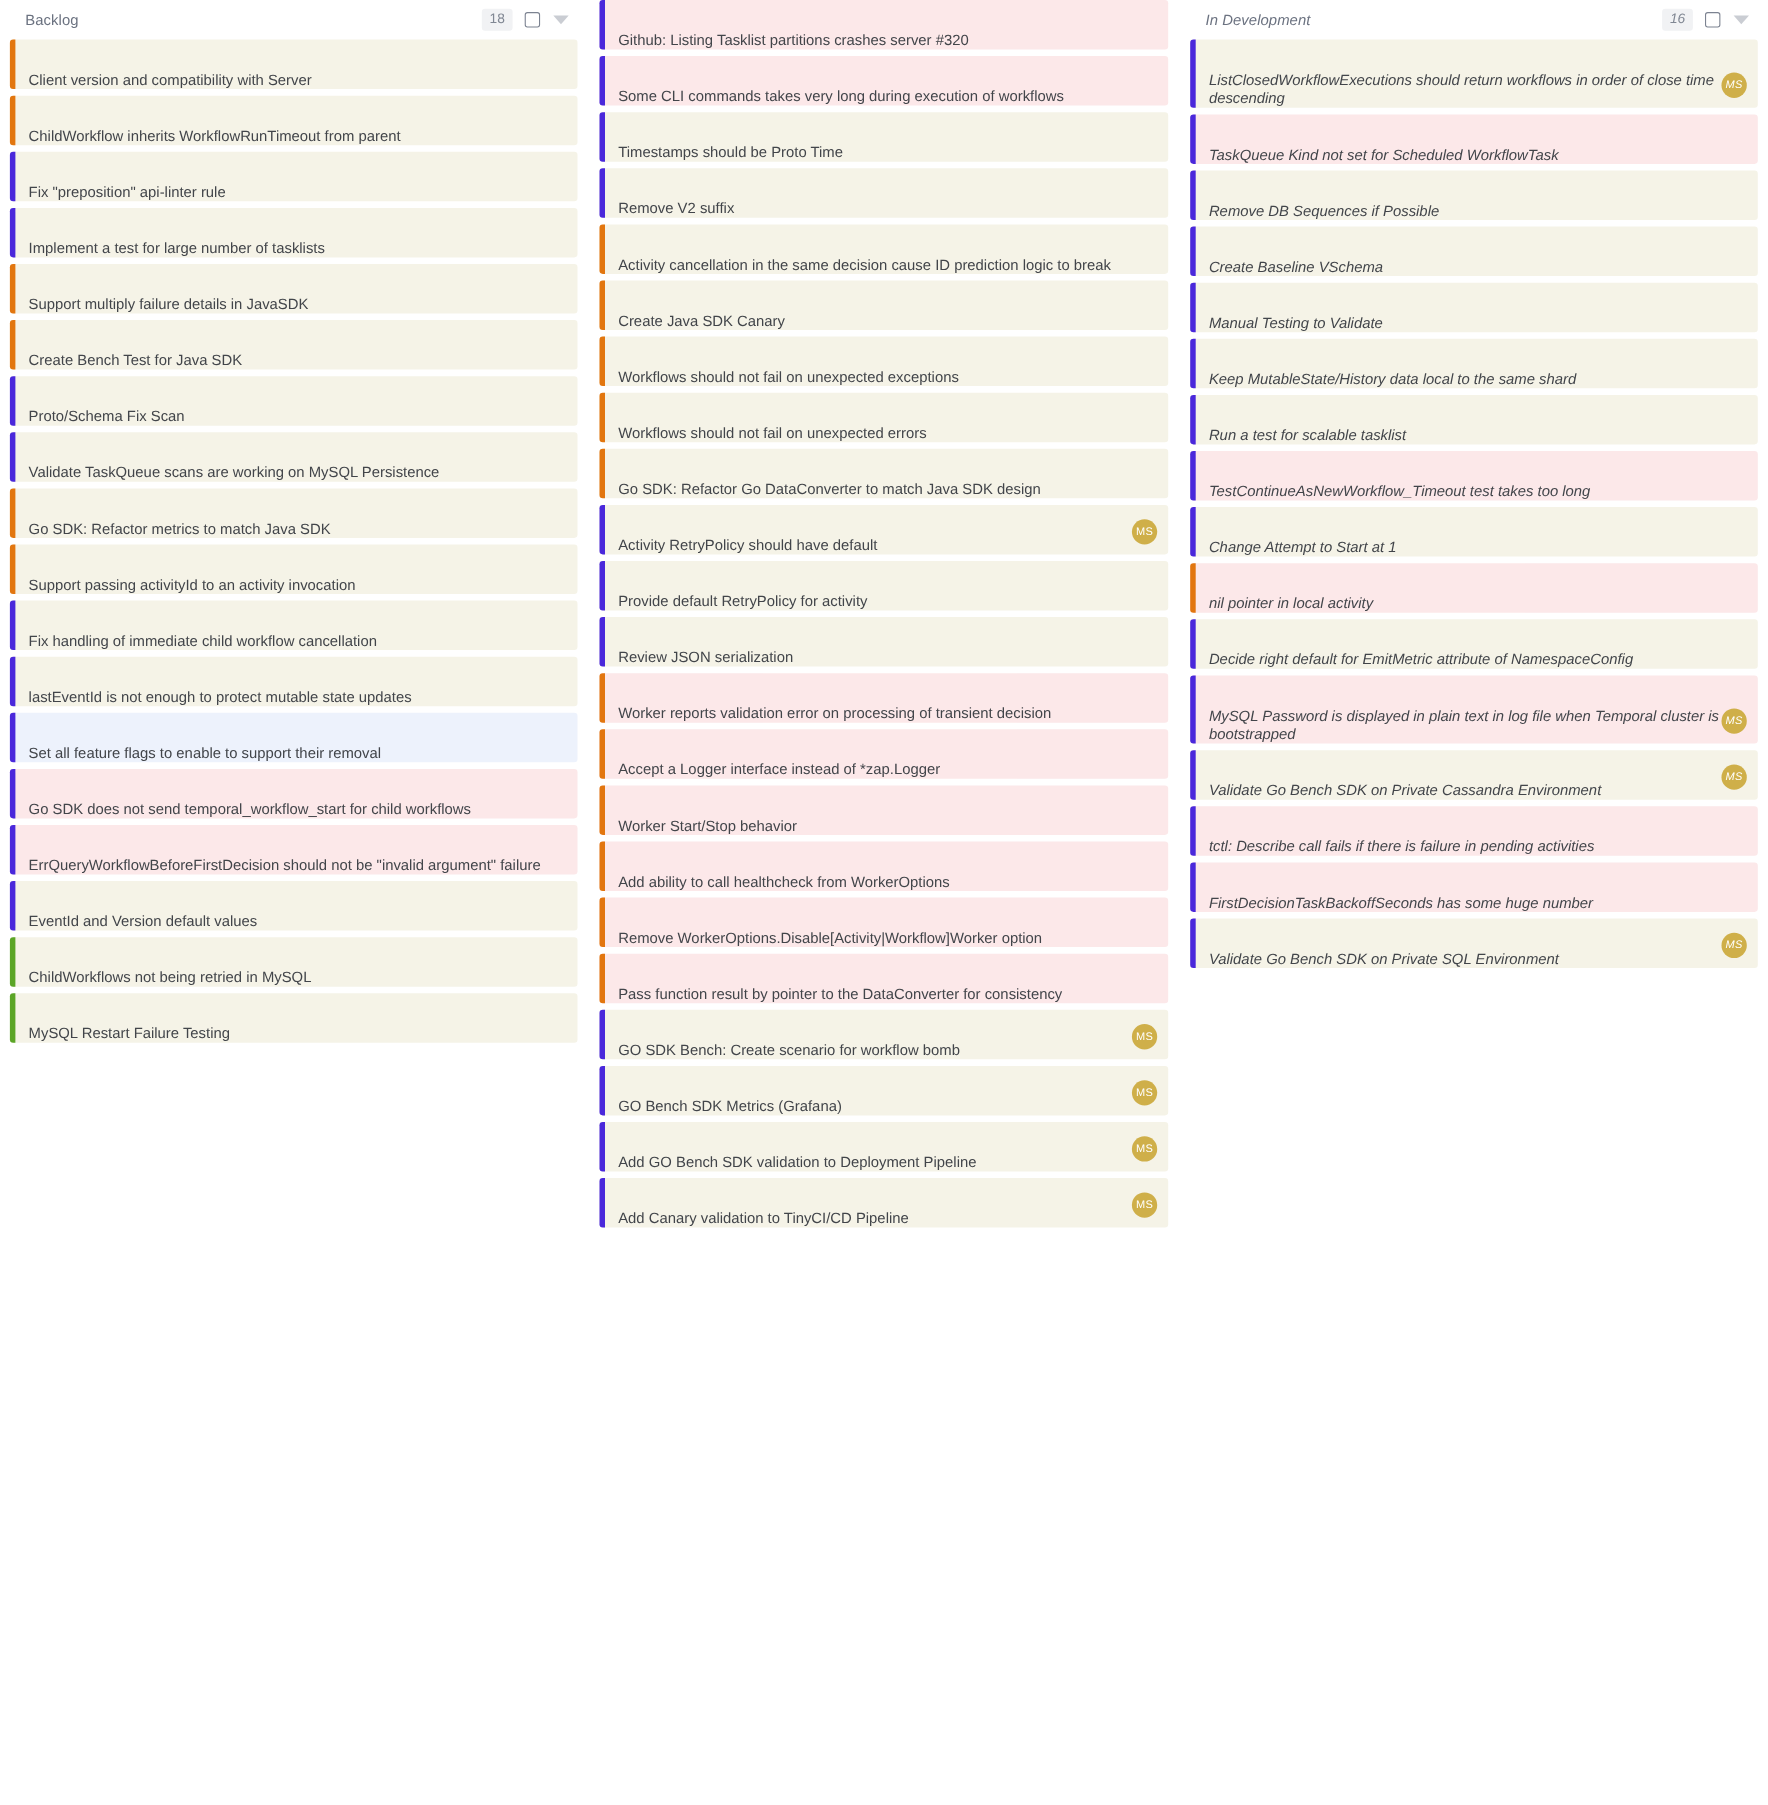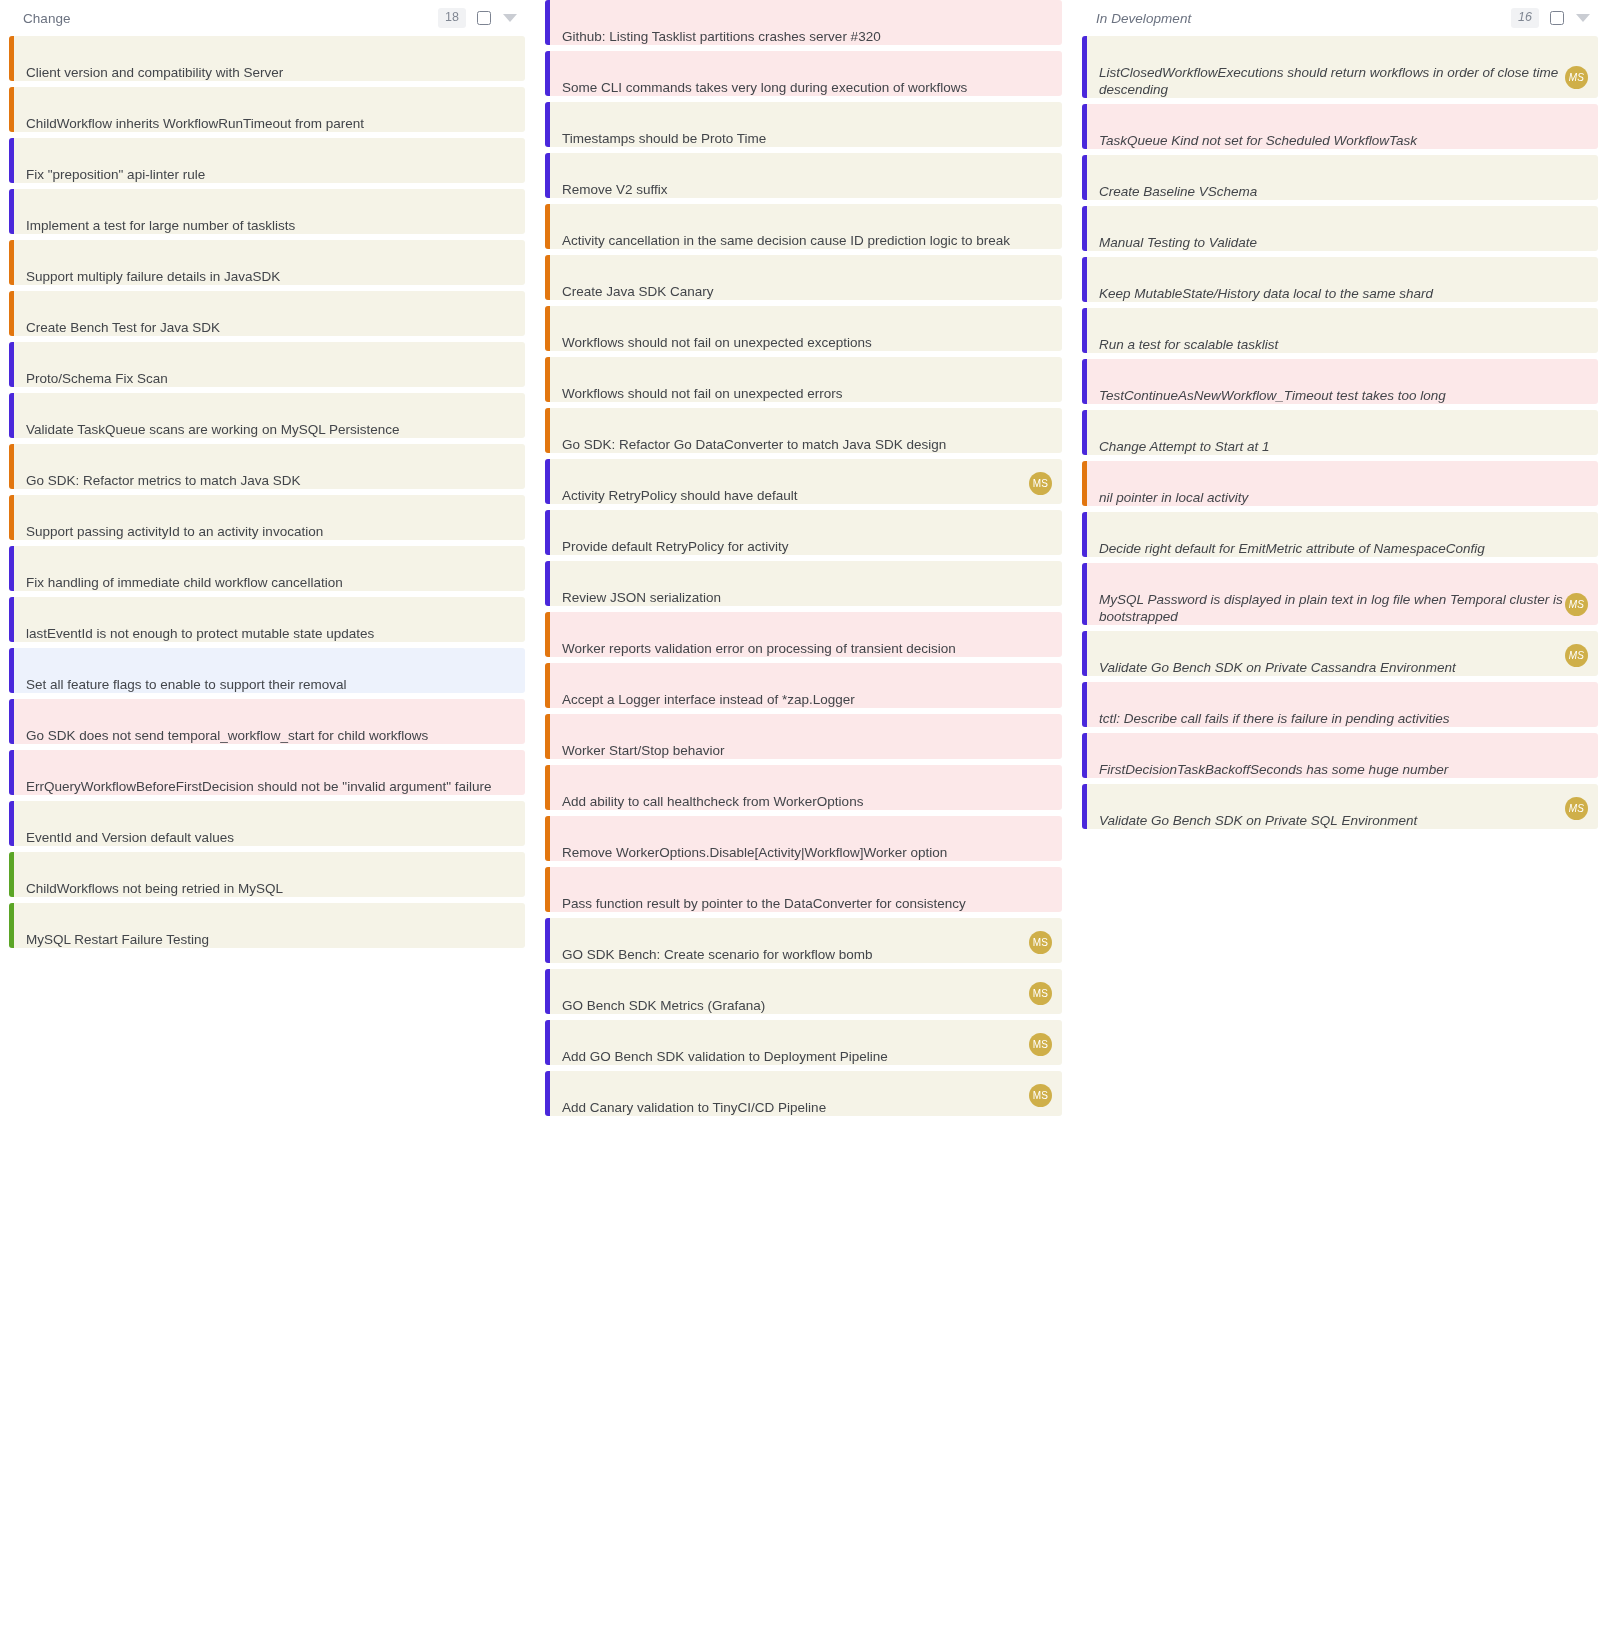--- a/index.html
+++ b/index.html
@@ -26,21 +26,21 @@
   .av{width:23px;height:23px;border-radius:50%;overflow:hidden;position:relative;flex:0 0 23px;margin-left:3px;}
   .av svg{display:block;width:23px;height:23px;}
   .initials{display:flex;align-items:center;justify-content:center;font-size:10px;color:#fff;letter-spacing:.3px;width:23px;height:23px;box-sizing:border-box;}
 </style>
 </head>
 <body>
 
 <div id="board">
     <div class="column" style="left: 9px; width: 516px;">
       <div class="col-head">
-        <span class="col-title">Change</span>
+        <span class="col-title">Backlog</span>
         <span class="col-head-right">
           <span class="count">18</span>
           <span class="sq"></span>
           <span class="chev"></span>
         </span>
       </div>
       <div class="card" style="background:#F5F3E7">
         <div class="bar" style="background:#E2760F"></div>
         <div class="cbody">
           <div class="title">Client version and compatibility with Server</div>
@@ -499,20 +499,31 @@
           <div class="avrow">
             <span class="av">
               <svg viewBox="0 0 40 40"></svg>
             </span>
           </div>
         </div>
       </div>
       <div class="card" style="background:#F5F3E7">
         <div class="bar" style="background:#4A28DB"></div>
         <div class="cbody">
+          <div class="title">Remove DB Sequences if Possible</div>
+          <div class="avrow">
+            <span class="av">
+              <svg viewBox="0 0 40 40"></svg>
+            </span>
+          </div>
+        </div>
+      </div>
+      <div class="card" style="background:#F5F3E7">
+        <div class="bar" style="background:#4A28DB"></div>
+        <div class="cbody">
           <div class="title">Create Baseline VSchema</div>
           <div class="avrow">
             <span class="av">
               <svg viewBox="0 0 40 40"></svg>
             </span>
           </div>
         </div>
       </div>
       <div class="card" style="background:#F5F3E7">
         <div class="bar" style="background:#4A28DB"></div>

